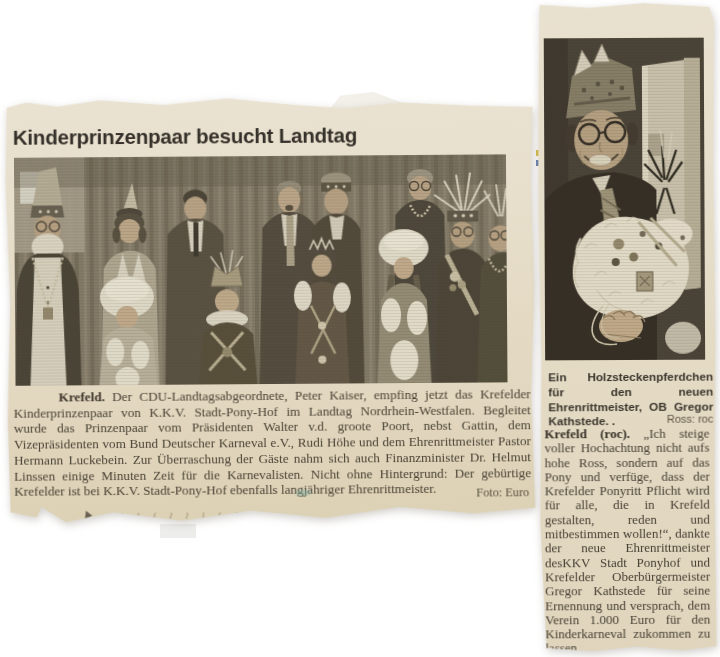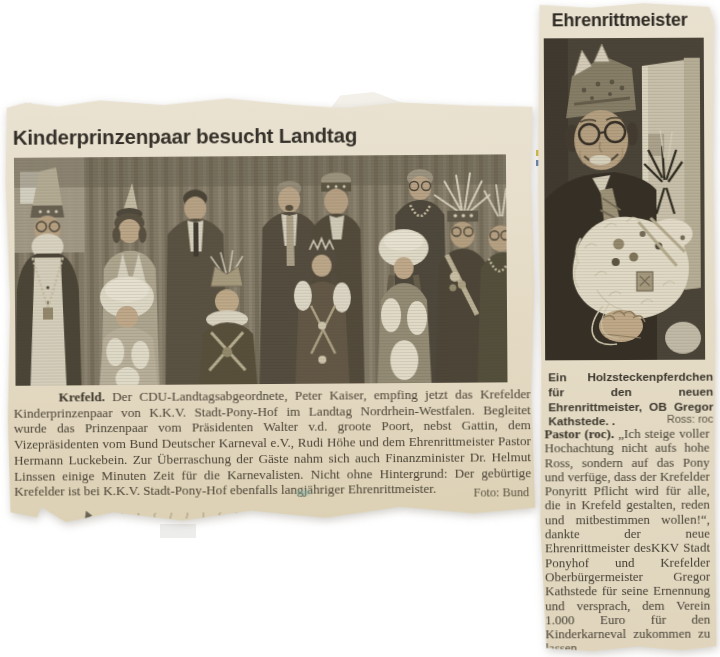--- a/index.html
+++ b/index.html
@@ -263,32 +263,31 @@
         </g>
       </g>
 
       <rect width="492" height="228" fill="#c9bda0" opacity="0.12"></rect>
       <rect width="492" height="228" fill="url(#scan)"></rect>
     </svg>
 
     <p class="caption-l" style="margin:0;">
       <b>Krefeld.</b>
       <span>Der CDU-Landtagsabgeordnete, Peter Kaiser, empfing jetzt das Krefelder Kinderprinzenpaar von K.K.V. Stadt-Pony-Hof  im Landtag Nordrhein-Westfalen. Begleitet wurde das Prinzenpaar vom Präsidenten Walter v.d. groote Poort, nebst Gattin, dem Vizepräsidenten vom Bund Deutscher Karneval e.V., Rudi Höhe und dem Ehrenrittmeister Pastor Hermann Luckebein. Zur Überraschung der Gäste nahm sich auch Finanzminister Dr. Helmut Linssen einige Minuten Zeit für die Karnevalisten. Nicht ohne Hintergrund: Der gebürtige Krefelder ist bei K.K.V. Stadt-Pony-Hof ebenfalls langjähriger Ehrenrittmeister.</span>
-      <span class="credit-l">Foto: Bund</span>
+      <span class="credit-l">Foto: Euro</span>
     </p>
 
     <div class="mark-arrow"></div>
     <div class="mark-scribble"></div>
     <div class="mark-teal"></div>
   </div>
 </div>
 
 <div class="shadow-wrap" id="right-wrap">
   <div class="paper" id="right-paper">
-    <h2 class="headline-r" style="margin:0;">Ehrenrittmeister</h2>
 
     <svg class="photo-r" viewBox="0 0 160 322">
       <defs>
         <filter id="soft2">
             <feGaussianBlur stdDeviation="0.55"></feGaussianBlur>
           </filter>
         <pattern id="scan2" width="3" height="3" patternUnits="userSpaceOnUse">
           <rect width="3" height="3" fill="none"></rect>
             <rect y="2" width="3" height="1" fill="#3a352c" opacity="0.10"></rect>
         </pattern>
@@ -393,17 +392,17 @@
       <rect width="160" height="322" fill="#c9bda0" opacity="0.12"></rect>
       <rect width="160" height="322" fill="url(#scan2)"></rect>
     </svg>
 
     <p class="caption-r" style="margin:4px;">
       <span>Ein Holzsteckenpferdchen  für den neuen Ehrenrittmeister, OB Gregor Kathstede. .</span>
       <span class="credit-r">Ross: roc</span>
     </p>
 
     <p class="body-r" style="margin:0;">
-      <b>Pastor (roc).</b>
+      <b>Krefeld (roc).</b>
       <span>„Ich steige voller Hochachtung nicht aufs hohe Ross, sondern auf das Pony und verfüge, dass der Krefelder Ponyritt Pflicht wird für alle, die in Krefeld gestalten, reden und mitbestimmen wollen!“, dankte der neue Ehrenrittmeister desKKV Stadt Ponyhof und Krefelder Oberbürgermeister Gregor Kathstede für seine Ernennung und versprach, dem Verein 1.000 Euro für den Kinderkarneval zukommen zu lassen.</span>
     </p>
   </div>
 </div>
 
 </body></html>

